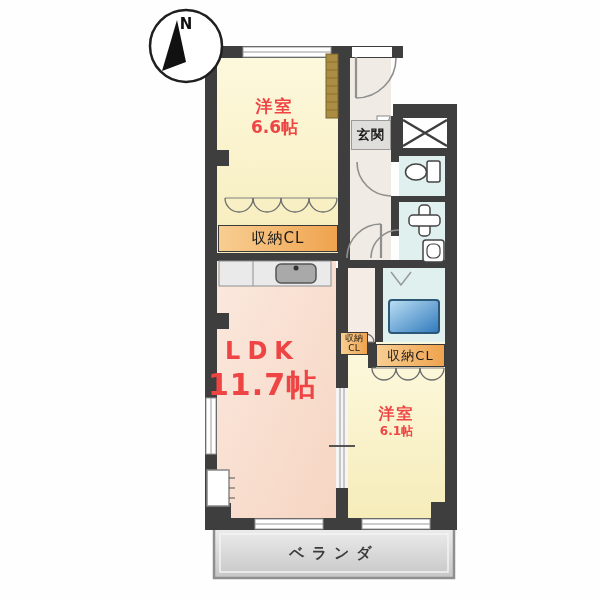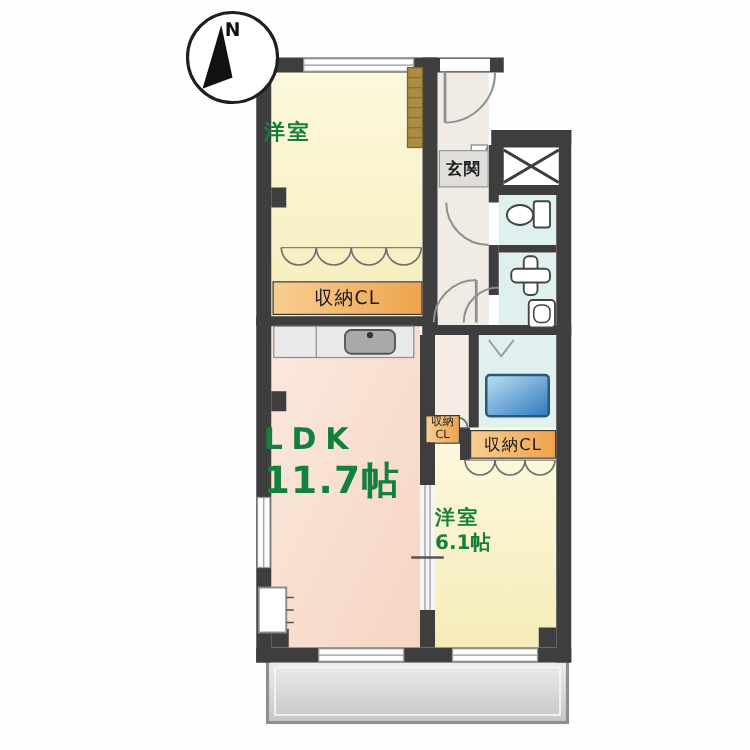--- a/index.html
+++ b/index.html
@@ -1,27 +1,27 @@
 <!DOCTYPE html>
 <html><head>
 <meta charset="utf-8">
 <style>
   html,body{margin:0;padding:0;background:#ffffff;}
   .stage{
     position:relative;width:600px;height:600px;background:#fefefe;overflow:hidden;
     font-family:"DejaVu Sans","Liberation Sans",sans-serif;color:#1a1a1a;
   }
   .stage svg{position:absolute;left:0;top:0;}
-  .lbl{position:absolute;text-align:left;line-height:1.25;font-weight:bold;color:#15803d;}
+  .lbl{position:absolute;text-align:center;line-height:1.25;font-weight:bold;color:#ef4444;}
   .room-name{font-size:17px;letter-spacing:2px;}
   .room-size{font-size:17px;}
   .ldk-name{font-size:24px;letter-spacing:7px;}
   .ldk-size{font-size:30px;letter-spacing:1px;}
   .b2-name{font-size:16px;letter-spacing:2px;}
-  .b2-size{font-size:16px;}
+  .b2-size{font-size:12px;}
   .closet-bar{
     position:absolute;display:flex;align-items:center;justify-content:center;
     background:linear-gradient(90deg,#F8CE92,#EFA34E);
     border:1px solid #3a3a3a;font-weight:normal;box-sizing:border-box;
   }
   .closet-bar.big{font-size:15px;letter-spacing:1px;}
   .closet-bar.small{flex-direction:column;font-size:9px;line-height:1.05;letter-spacing:0;}
   .closet-bar.b2{font-size:13px;letter-spacing:1px;}
   .genkan-box{
     position:absolute;left:351px;top:120px;width:40px;height:30px;
@@ -200,43 +200,47 @@
   <g>
     <circle cx="186" cy="46" r="36" fill="#ffffff" stroke="#1F1F1F" stroke-width="2.5"></circle>
     <polygon points="177,20 162,71 186,62" fill="#111111"></polygon>
   </g>
 </svg>
 
 <div class="north-lbl">N</div>
 
 <div class="lbl" style="left:211px;top:96px;width:127px;">
   <div class="room-name">洋室</div>
+  <div class="room-size">6.6帖</div>
 </div>
 
 <div class="genkan-box">
   <span>玄関</span>
 </div>
 
 <div class="closet-bar big" style="left:218px;top:225px;width:120px;height:27px;">
   <span>収納CL</span>
 </div>
 
 <div class="closet-bar small" style="left:340px;top:332px;width:28px;height:23px;">
   <span>収納</span>
   <span>CL</span>
 </div>
 
 <div class="closet-bar b2" style="left:376px;top:344px;width:69px;height:23px;">
   <span>収納CL</span>
 </div>
 
-<div class="lbl" style="left:211px;top:336px;width:125px;">
+<div class="lbl" style="left:200px;top:336px;width:125px;">
   <div class="ldk-name">LDK</div>
   <div class="ldk-size">11.7帖</div>
 </div>
 
 <div class="lbl" style="left:348px;top:404px;width:97px;">
   <div class="b2-name">洋室</div>
   <div class="b2-size">6.1帖</div>
 </div>
 
+<div class="veranda-lbl">
+  <span>ベランダ</span>
+</div>
 
 </div>
 
 </body></html>

